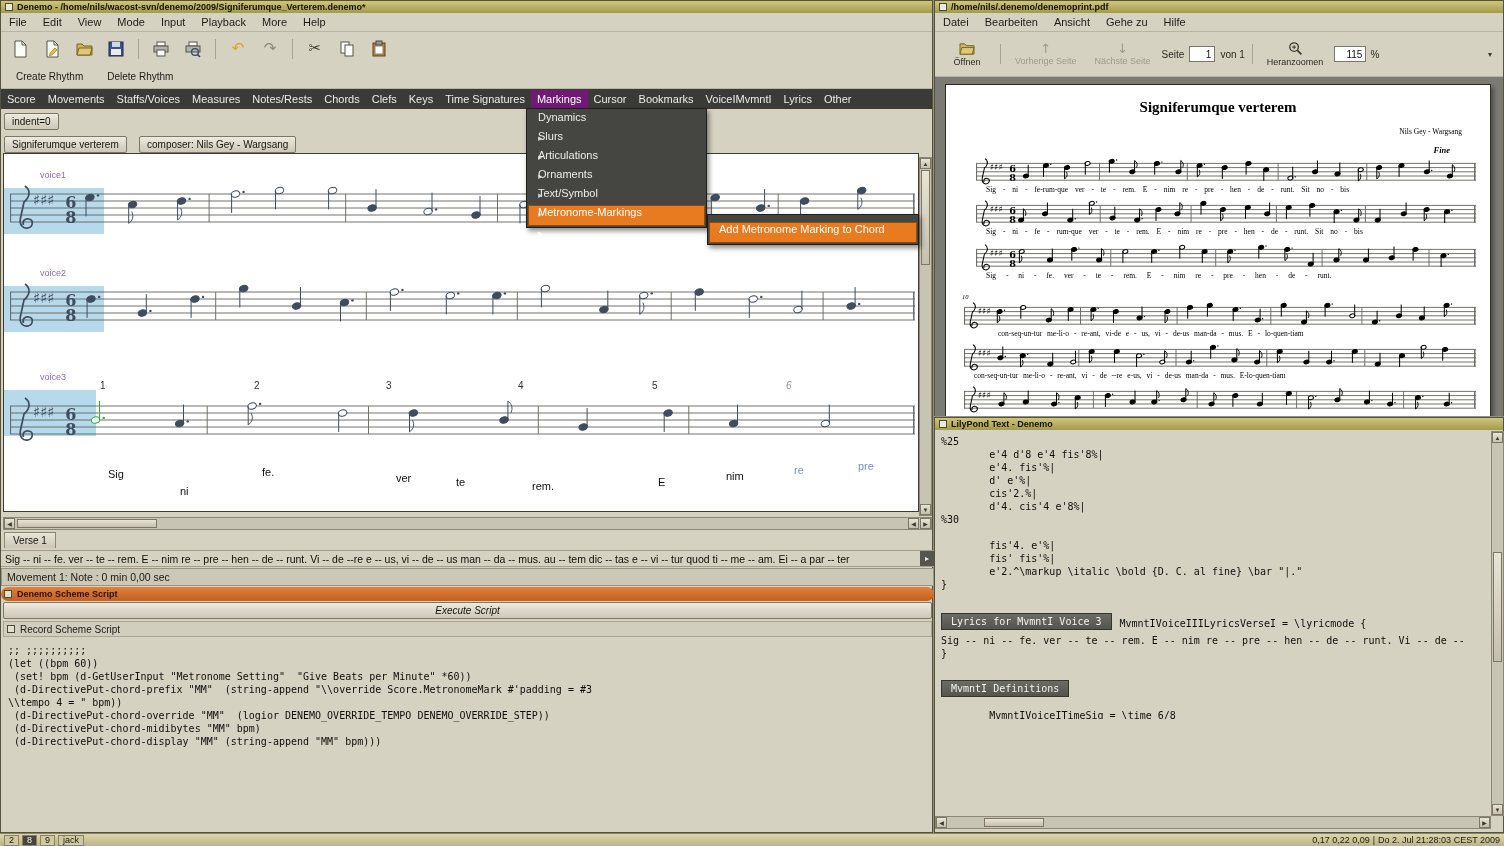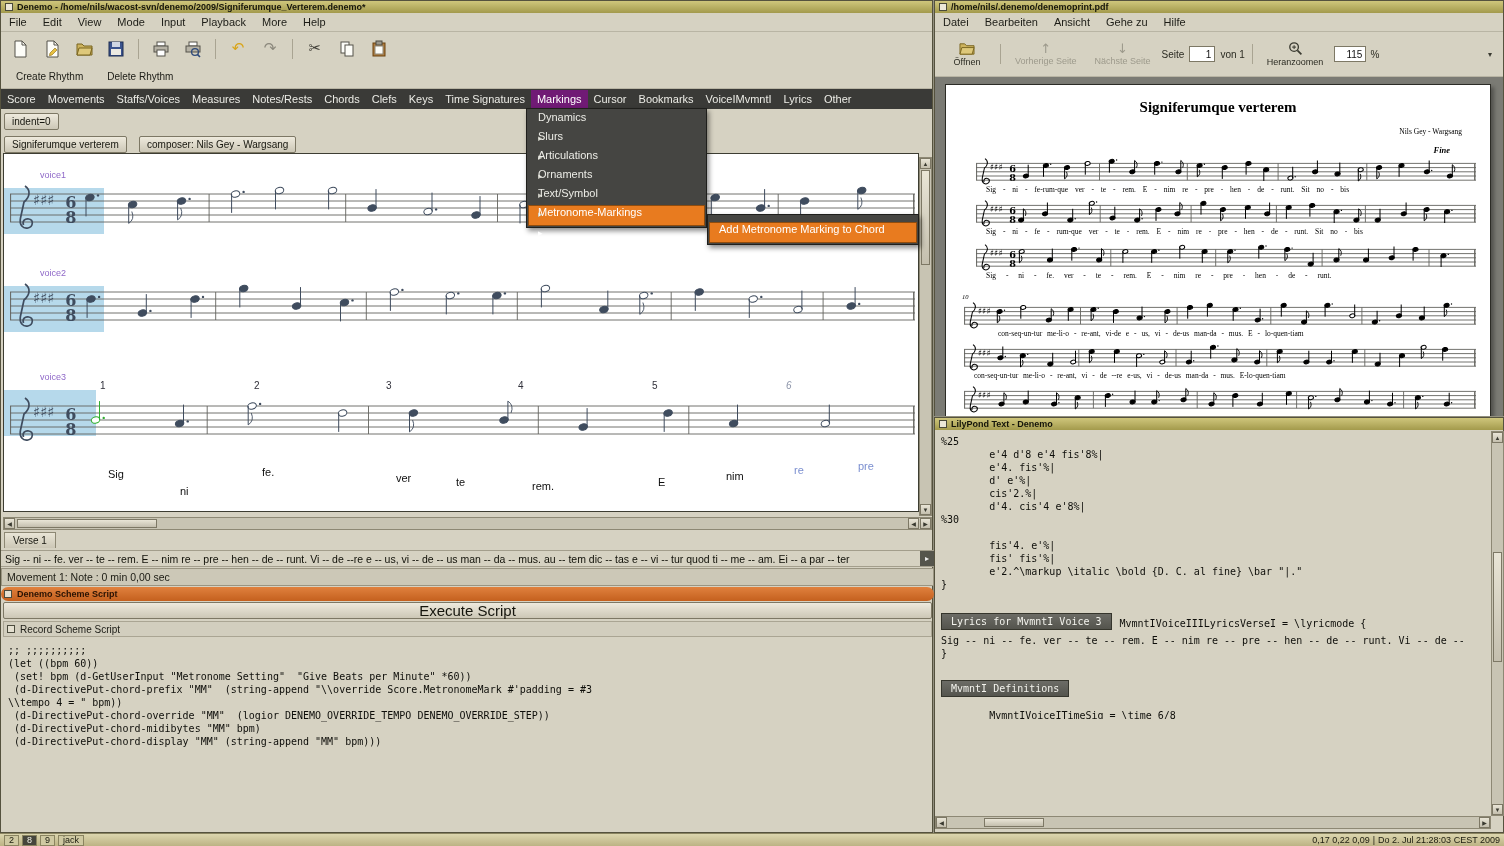--- a/index.html
+++ b/index.html
@@ -32,21 +32,21 @@
   
   .sb{position:absolute;background:#c8c4b3;border:1px solid #8d8874;}
   .sb .thumb{position:absolute;background:linear-gradient(#e9e5d6,#c4bfae);border:1px solid #7d7865;}
   .sarr{position:absolute;font-size:6px;color:#3a3a30;width:11px;height:11px;line-height:11px;text-align:center;background:linear-gradient(#e9e5d6,#c4bfae);border:1px solid #7d7865;}
   .verse-tab{position:absolute;background:linear-gradient(#e9e5d6,#ccc7b6);border:1px solid #8d8874;border-bottom:none;font-size:10px;padding:2px 8px;color:#17170f;}
   .verse-line{position:absolute;background:#d6d2c2;border-top:1px solid #a39e8c;border-bottom:1px solid #a39e8c;font-size:10.5px;color:#101008;line-height:16px;white-space:nowrap;overflow:hidden;padding-left:4px;}
   .verse-arrow{position:absolute;right:0;top:0;width:14px;height:100%;background:#55554c;color:#eee;font-size:8px;text-align:center;line-height:16px;}
   .statusbar{position:absolute;background:#ccc8b7;border:1px solid #9a9582;font-size:10.5px;color:#1a1a12;line-height:16px;padding-left:5px;}
   .scheme-header{position:absolute;background:linear-gradient(#e0813e,#c4601e);display:flex;align-items:center;gap:5px;font-size:9px;font-weight:bold;color:#291203;padding:0 3px;border-radius:7px;}
   .mini-box{width:8px;height:8px;background:#e4e0d0;border:1px solid #4c4c3e;flex:0 0 auto;}
-  .exec-btn{position:absolute;background:linear-gradient(#eeeadd,#ccc7b6);border:1px solid #7d7865;font-size:15px;color:#15150d;text-align:center;line-height:15px;border-radius:2px;}
+  .exec-btn{position:absolute;background:linear-gradient(#eeeadd,#ccc7b6);border:1px solid #7d7865;font-size:10px;color:#15150d;text-align:center;line-height:15px;border-radius:2px;font-style:italic;}
   .record-row{position:absolute;display:flex;align-items:center;gap:5px;font-size:10px;color:#20201a;border:1px solid #aaa593;background:#d2cebe;padding:0 3px;}
   pre.mono{font-family:"DejaVu Sans Mono",monospace;font-size:10px;line-height:13px;color:#0e0e0a;white-space:pre;}
   .script-pre{position:absolute;padding:6px 7px;overflow:hidden;}
   
   .menu-popup{position:absolute;background:#454542;border:1px solid #1f1f1c;box-shadow:2px 3px 5px rgba(0,0,0,.45);padding:2px;z-index:60;}
   .menu-item{height:19px;display:flex;justify-content:space-between;align-items:flex-start;padding:0 9px;font-size:11px;color:#ecece6;white-space:nowrap;gap:10px;flex-direction:column;}
   .menu-item.hl{background:#e87b1f;color:#fff;outline:1px solid #8f4c0e;}
   .arr{font-size:9px;color:#c9c9c0;}
   .menu-item.hl .arr{color:#fff;}
   

